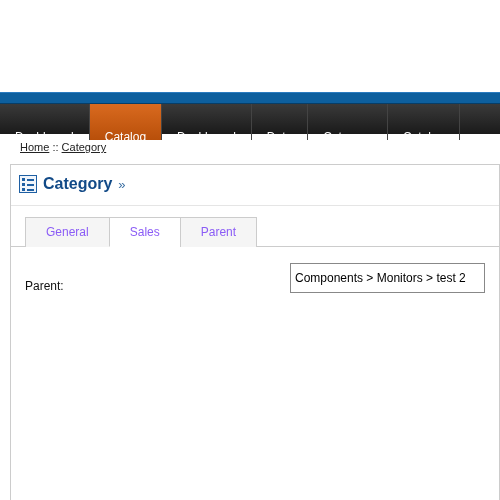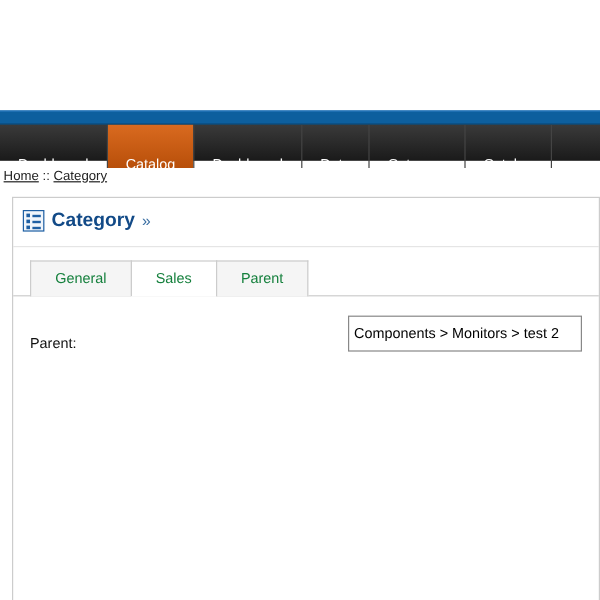--- a/index.html
+++ b/index.html
@@ -30,21 +30,21 @@
     line-height: 30px;
     border-right: 1px solid #444;
     cursor: pointer;
     white-space: nowrap;
     text-decoration: underline;
   }
   .nav-item.active {
     background: linear-gradient(#d96a1f, #b84f0a);
   }
   .breadcrumb {
-    padding: 7px 3px;
+    padding: 7px 20px;
     font-size: 11px;
     color: #222;
   }
   .breadcrumb a {
     color: #222;
     text-decoration: underline;
     cursor: pointer;
   }
   .content-panel {
     margin: 4px 0 0 10px;
@@ -87,21 +87,21 @@
   }
   .tabs {
     display: flex;
     padding: 10px 14px 0 14px;
     gap: 0;
     border-bottom: 1px solid #ccc;
   }
   .tab {
     padding: 7px 20px;
     font-size: 12px;
-    color: #15803d;
+    color: #8b5cf6;
     background: #f5f5f5;
     border: 1px solid #ccc;
     border-bottom: none;
     cursor: pointer;
     position: relative;
     top: 1px;
     margin-right: -1px;
   }
   .tab.active {
     background: #fff;

